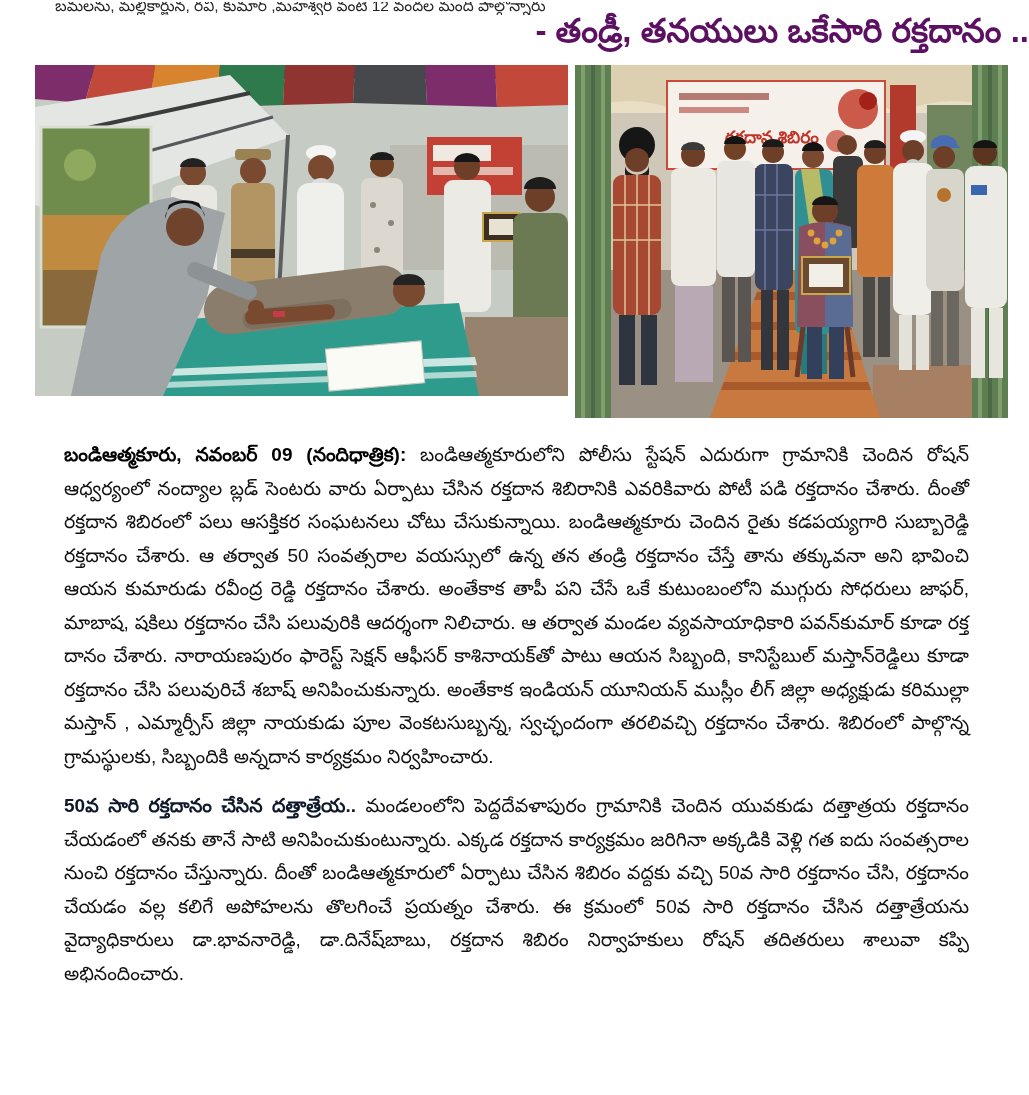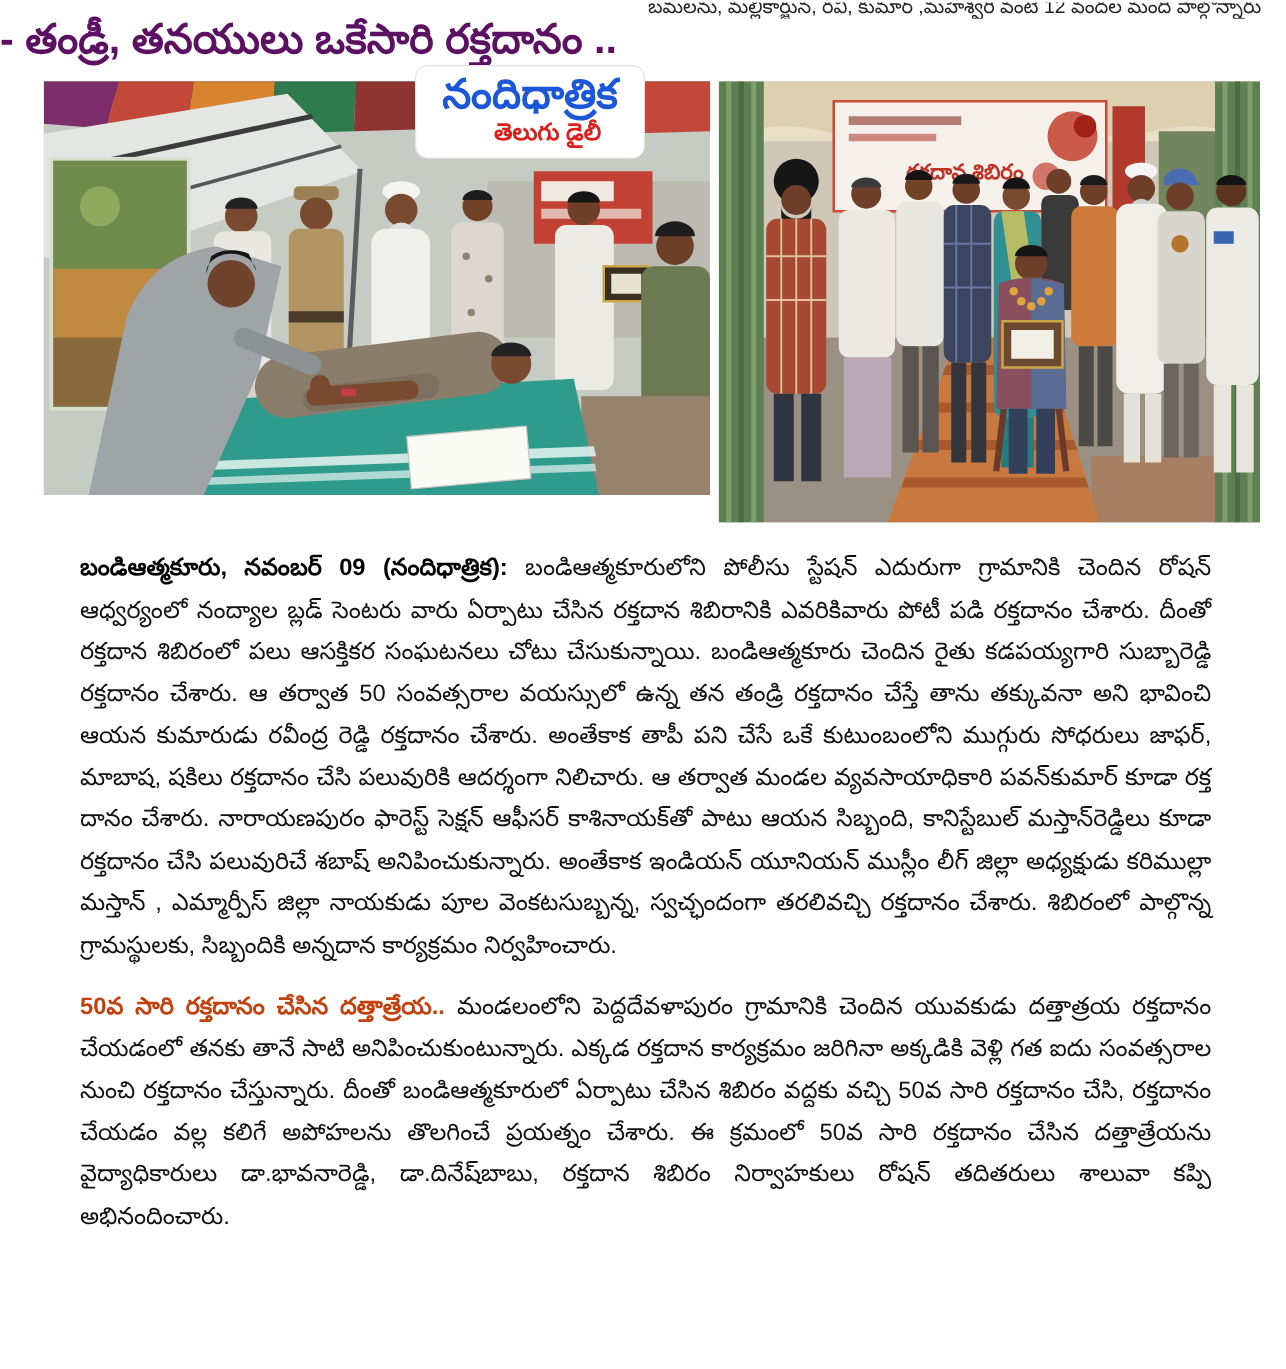--- a/index.html
+++ b/index.html
@@ -1,46 +1,46 @@
 <!DOCTYPE html>
 <html><head>
 <meta charset="utf-8">
 <style>
   html,body{margin:0;padding:0;background:#ffffff;}
   body{width:1029px;height:1095px;overflow:hidden;font-family:"Liberation Sans","DejaVu Sans",sans-serif;color:#111;}
   .page{position:relative;width:1029px;height:1095px;background:#fff;}
 
   
-  .top-strip{position:absolute;top:0;left:55px;right:20px;height:13px;overflow:hidden;text-align:right;}
+  .top-strip{position:absolute;top:0;left:55px;right:20px;height:13px;overflow:hidden;}
   .top-strip span{display:block;margin-top:-6px;font-size:15.5px;line-height:19px;color:#222;white-space:nowrap;}
 
   
   .headline{margin-top:15px;text-align:center;color:#5c1062;font-weight:bold;
             font-size:52px;line-height:70px;letter-spacing:1px;}
   .subheads{margin-top:2px;}
-  .subhead{text-align:left;color:#5c1062;font-weight:bold;font-size:33px;line-height:57px;}
+  .subhead{text-align:right;color:#5c1062;font-weight:bold;font-size:33px;line-height:57px;}
 
   
   .photo-row{position:relative;margin:6px 21px 0 35px;height:353px;}
   .photo{position:absolute;top:0;overflow:hidden;background:#cfc8ba;}
   .photo.left{left:0;width:533px;height:331px;}
   .photo.right{left:540px;width:433px;height:353px;}
   .photo svg{display:block;width:100%;height:100%;}
 
   
   .logo-box{position:absolute;left:298px;top:-12px;width:182px;height:73px;background:#fff;
             border-radius:9px;box-shadow:0 0 0 1px #e3e3e3;z-index:5;text-align:center;}
   .logo-title{color:#1c57d8;font-weight:bold;font-size:33px;line-height:40px;margin-top:2px;}
   .logo-subtitle{color:#dd1f1b;font-weight:bold;font-size:19px;line-height:24px;transform:translateX(14px);}
 
   
   .article{margin:20px 44px 0 48px;text-align:justify;font-size:19px;line-height:33.5px;color:#101010;}
   .article p{margin:16px;}
   .dateline{font-weight:bold;color:#000;}
-  .red-heading{font-weight:bold;color:#c2410c;}
+  .red-heading{font-weight:bold;color:#0f172a;}
 </style>
 </head>
 <body>
 
 <div class="page">
 
   <div class="top-strip">
     <span>బమలను, మల్లికార్జున, రవి, కుమార్ ,మహేశ్వరి వంటి 12 వందల మంది పాల్గొన్నారు</span>
   </div>
 
@@ -276,24 +276,20 @@
               <circle cx="264" cy="168" r="3.4"></circle>
           </g>
           <rect x="227" y="192" width="48" height="37" fill="#6b4a2f" stroke="#caa84a" stroke-width="2"></rect>
           <rect x="234" y="199" width="34" height="23" fill="#f2efe6"></rect>
           <rect x="232" y="262" width="15" height="52" fill="#33405c"></rect>
           <rect x="254" y="262" width="15" height="52" fill="#33405c"></rect>
         </g>
       </svg>
     </div>
 
-    <div class="logo-box">
-      <div class="logo-title">నందిధాత్రిక</div>
-      <div class="logo-subtitle">తెలుగు డైలీ</div>
-    </div>
   </div>
 
   <div class="article">
     <p><span class="dateline">బండిఆత్మకూరు, నవంబర్ 09 (నందిధాత్రిక):</span> <span>బండిఆత్మకూరులోని పోలీసు స్టేషన్ ఎదురుగా గ్రామానికి చెందిన రోషన్ ఆధ్వర్యంలో నంద్యాల బ్లడ్ సెంటరు వారు ఏర్పాటు చేసిన రక్తదాన శిబిరానికి ఎవరికివారు పోటీ పడి రక్తదానం చేశారు. దీంతో రక్తదాన శిబిరంలో పలు ఆసక్తికర సంఘటనలు చోటు చేసుకున్నాయి. బండిఆత్మకూరు చెందిన రైతు కడపయ్యగారి సుబ్బారెడ్డి రక్తదానం చేశారు. ఆ తర్వాత 50 సంవత్సరాల వయస్సులో ఉన్న తన తండ్రి రక్తదానం చేస్తే తాను తక్కువనా అని భావించి ఆయన కుమారుడు రవీంద్ర రెడ్డి రక్తదానం చేశారు. అంతేకాక తాపీ పని చేసే ఒకే కుటుంబంలోని ముగ్గురు సోధరులు జాఫర్, మాబాష, షకిలు రక్తదానం చేసి పలువురికి ఆదర్శంగా నిలిచారు. ఆ తర్వాత మండల వ్యవసాయాధికారి పవన్‌కుమార్ కూడా రక్త దానం చేశారు.  నారాయణపురం ఫారెస్ట్ సెక్షన్ ఆఫీసర్ కాశినాయక్‌తో పాటు ఆయన సిబ్బంది, కానిస్టేబుల్ మస్తాన్‌రెడ్డిలు కూడా రక్తదానం చేసి పలువురిచే శబాష్ అనిపించుకున్నారు. అంతేకాక ఇండియన్ యూనియన్ ముస్లీం లీగ్ జిల్లా అధ్యక్షుడు కరిముల్లా మస్తాన్ , ఎమ్మార్పీస్ జిల్లా నాయకుడు పూల వెంకటసుబ్బన్న, స్వచ్ఛందంగా తరలివచ్చి రక్తదానం చేశారు. శిబిరంలో పాల్గొన్న గ్రామస్థులకు, సిబ్బందికి అన్నదాన కార్యక్రమం నిర్వహించారు.</span></p>
     <p><span class="red-heading">50వ సారి రక్తదానం చేసిన దత్తాత్రేయ..</span> <span>మండలంలోని పెద్దదేవళాపురం గ్రామానికి చెందిన యువకుడు దత్తాత్రయ రక్తదానం చేయడంలో తనకు తానే సాటి అనిపించుకుంటున్నారు. ఎక్కడ రక్తదాన కార్యక్రమం  జరిగినా అక్కడికి వెళ్లి గత ఐదు సంవత్సరాల నుంచి రక్తదానం చేస్తున్నారు. దీంతో బండిఆత్మకూరులో ఏర్పాటు చేసిన శిబిరం వద్దకు వచ్చి 50వ సారి రక్తదానం చేసి, రక్తదానం చేయడం వల్ల కలిగే అపోహలను తొలగించే ప్రయత్నం చేశారు. ఈ  క్రమంలో 50వ సారి రక్తదానం చేసిన దత్తాత్రేయను వైద్యాధికారులు డా.భావనారెడ్డి, డా.దినేష్‌బాబు, రక్తదాన శిబిరం నిర్వాహకులు రోషన్ తదితరులు శాలువా కప్పి అభినందించారు.</span></p>
   </div>
 
 </div>
 
 </body></html>

